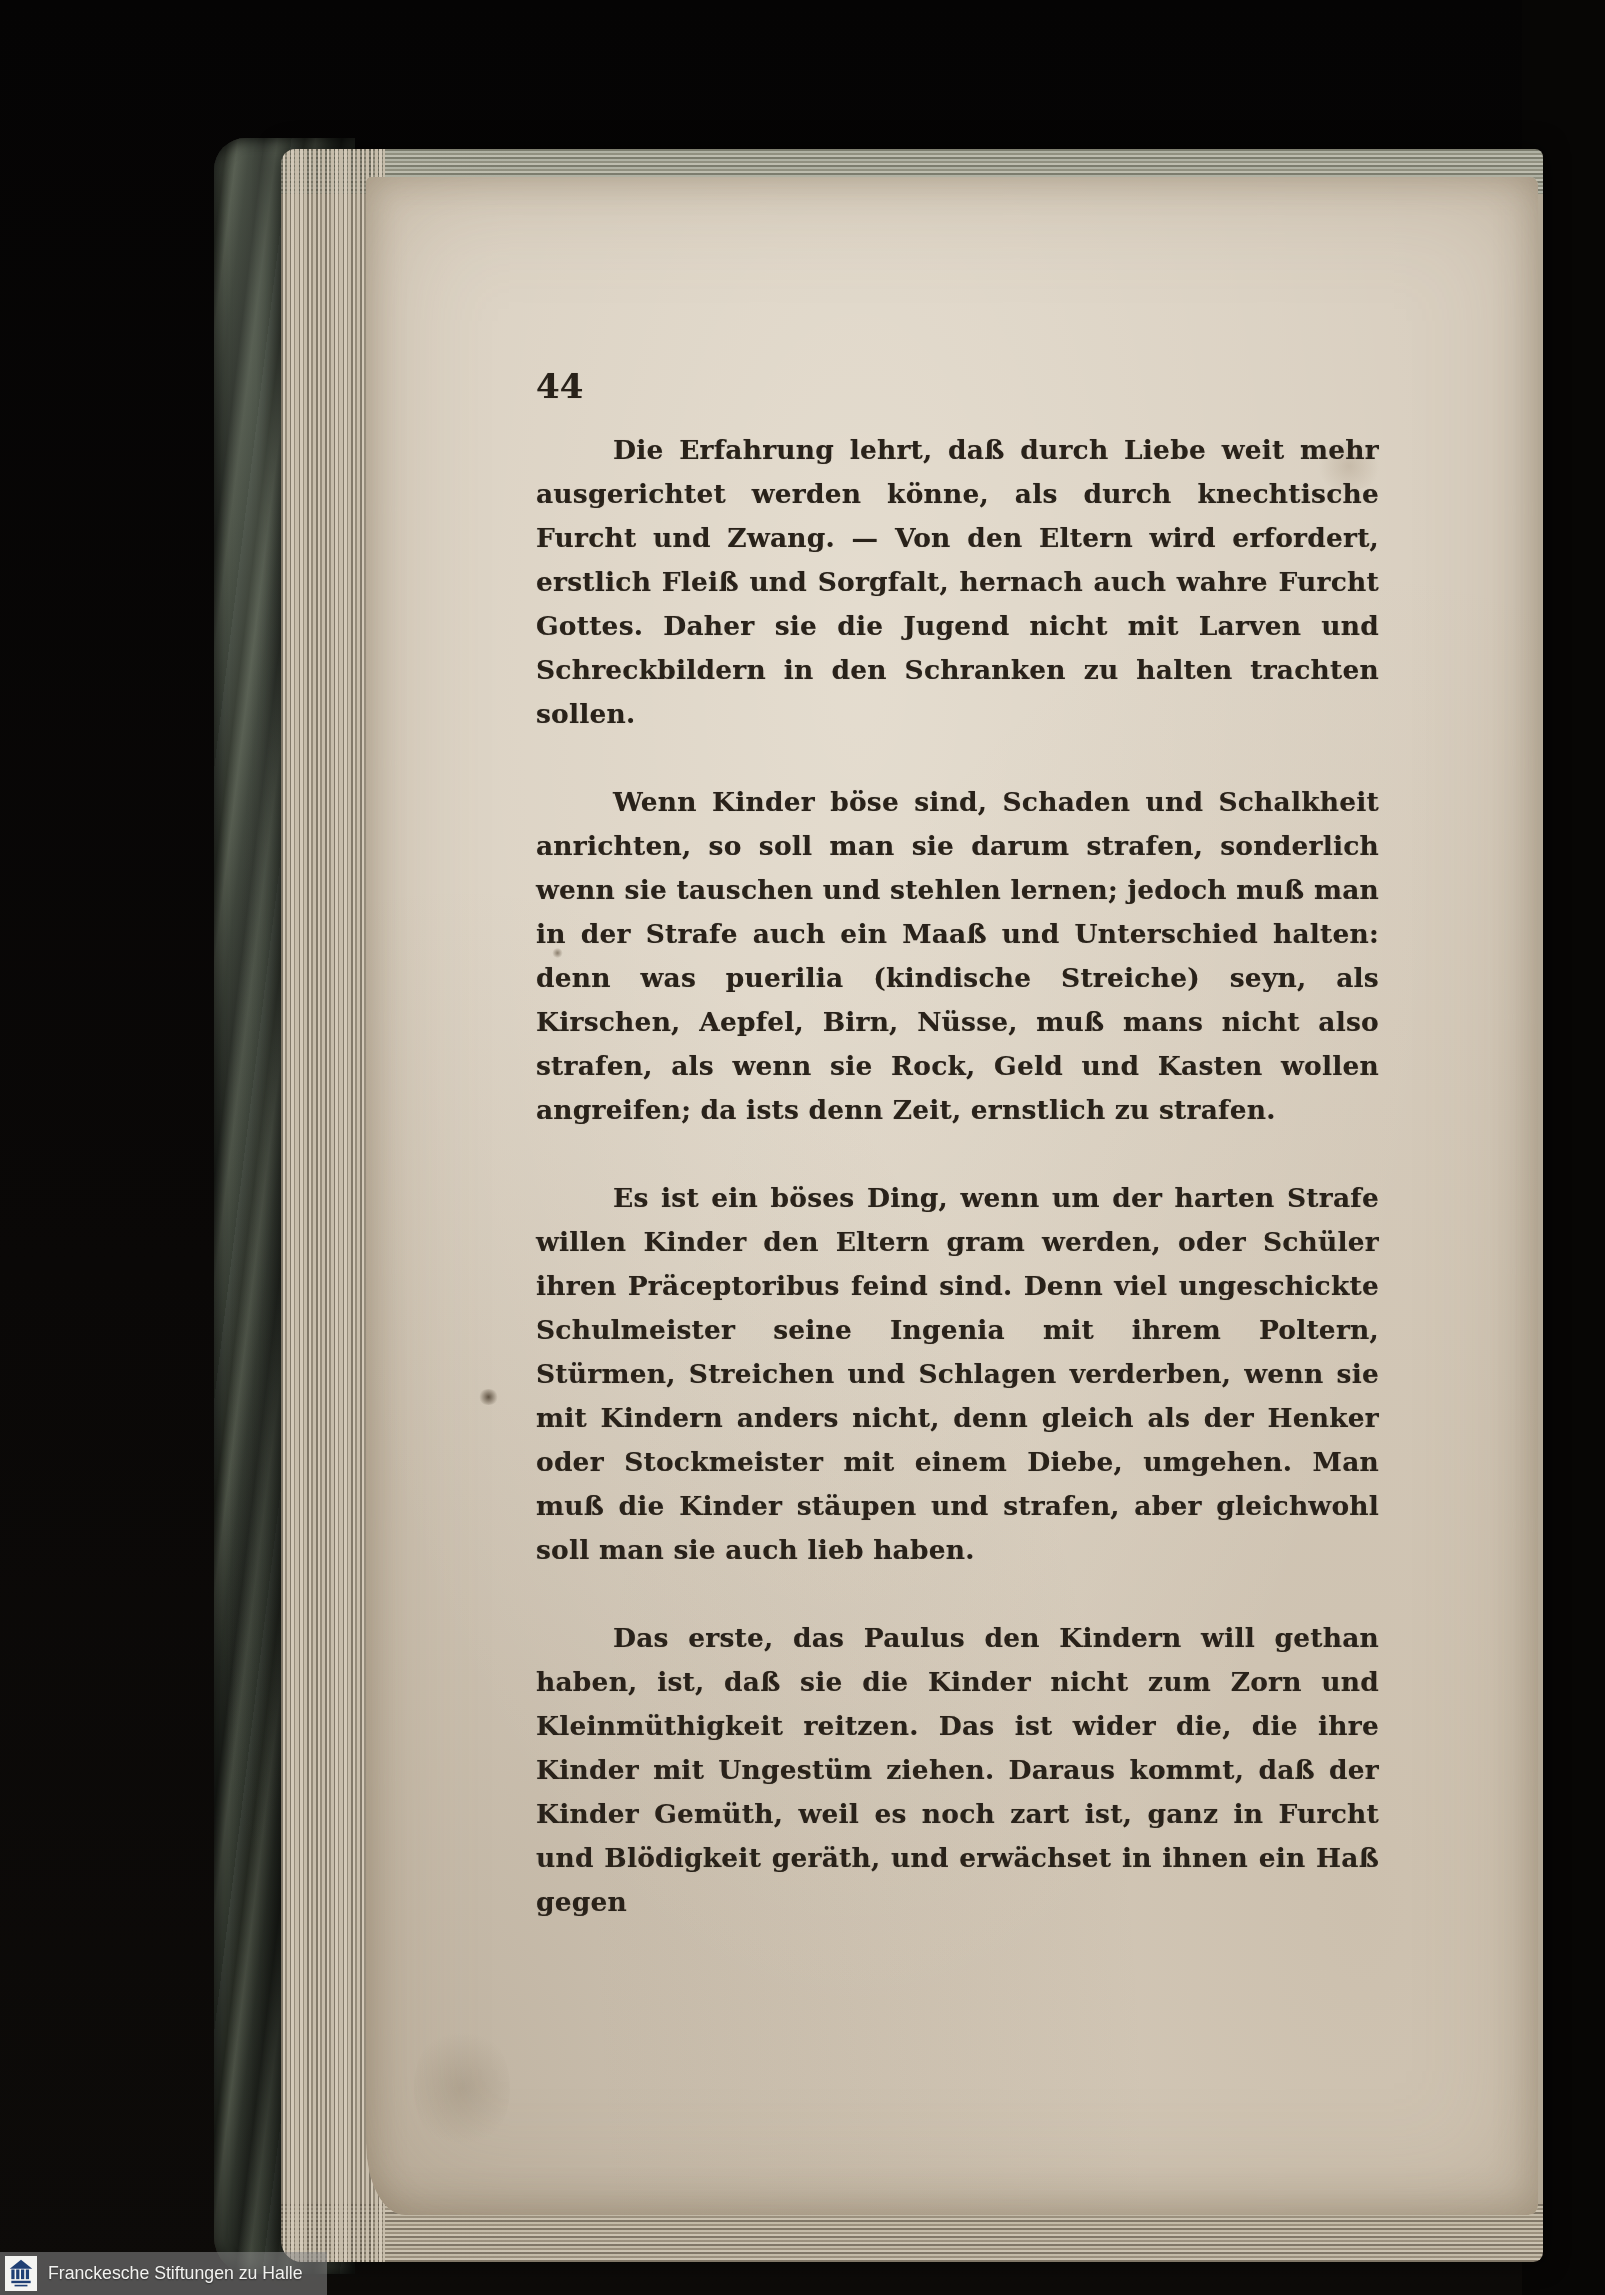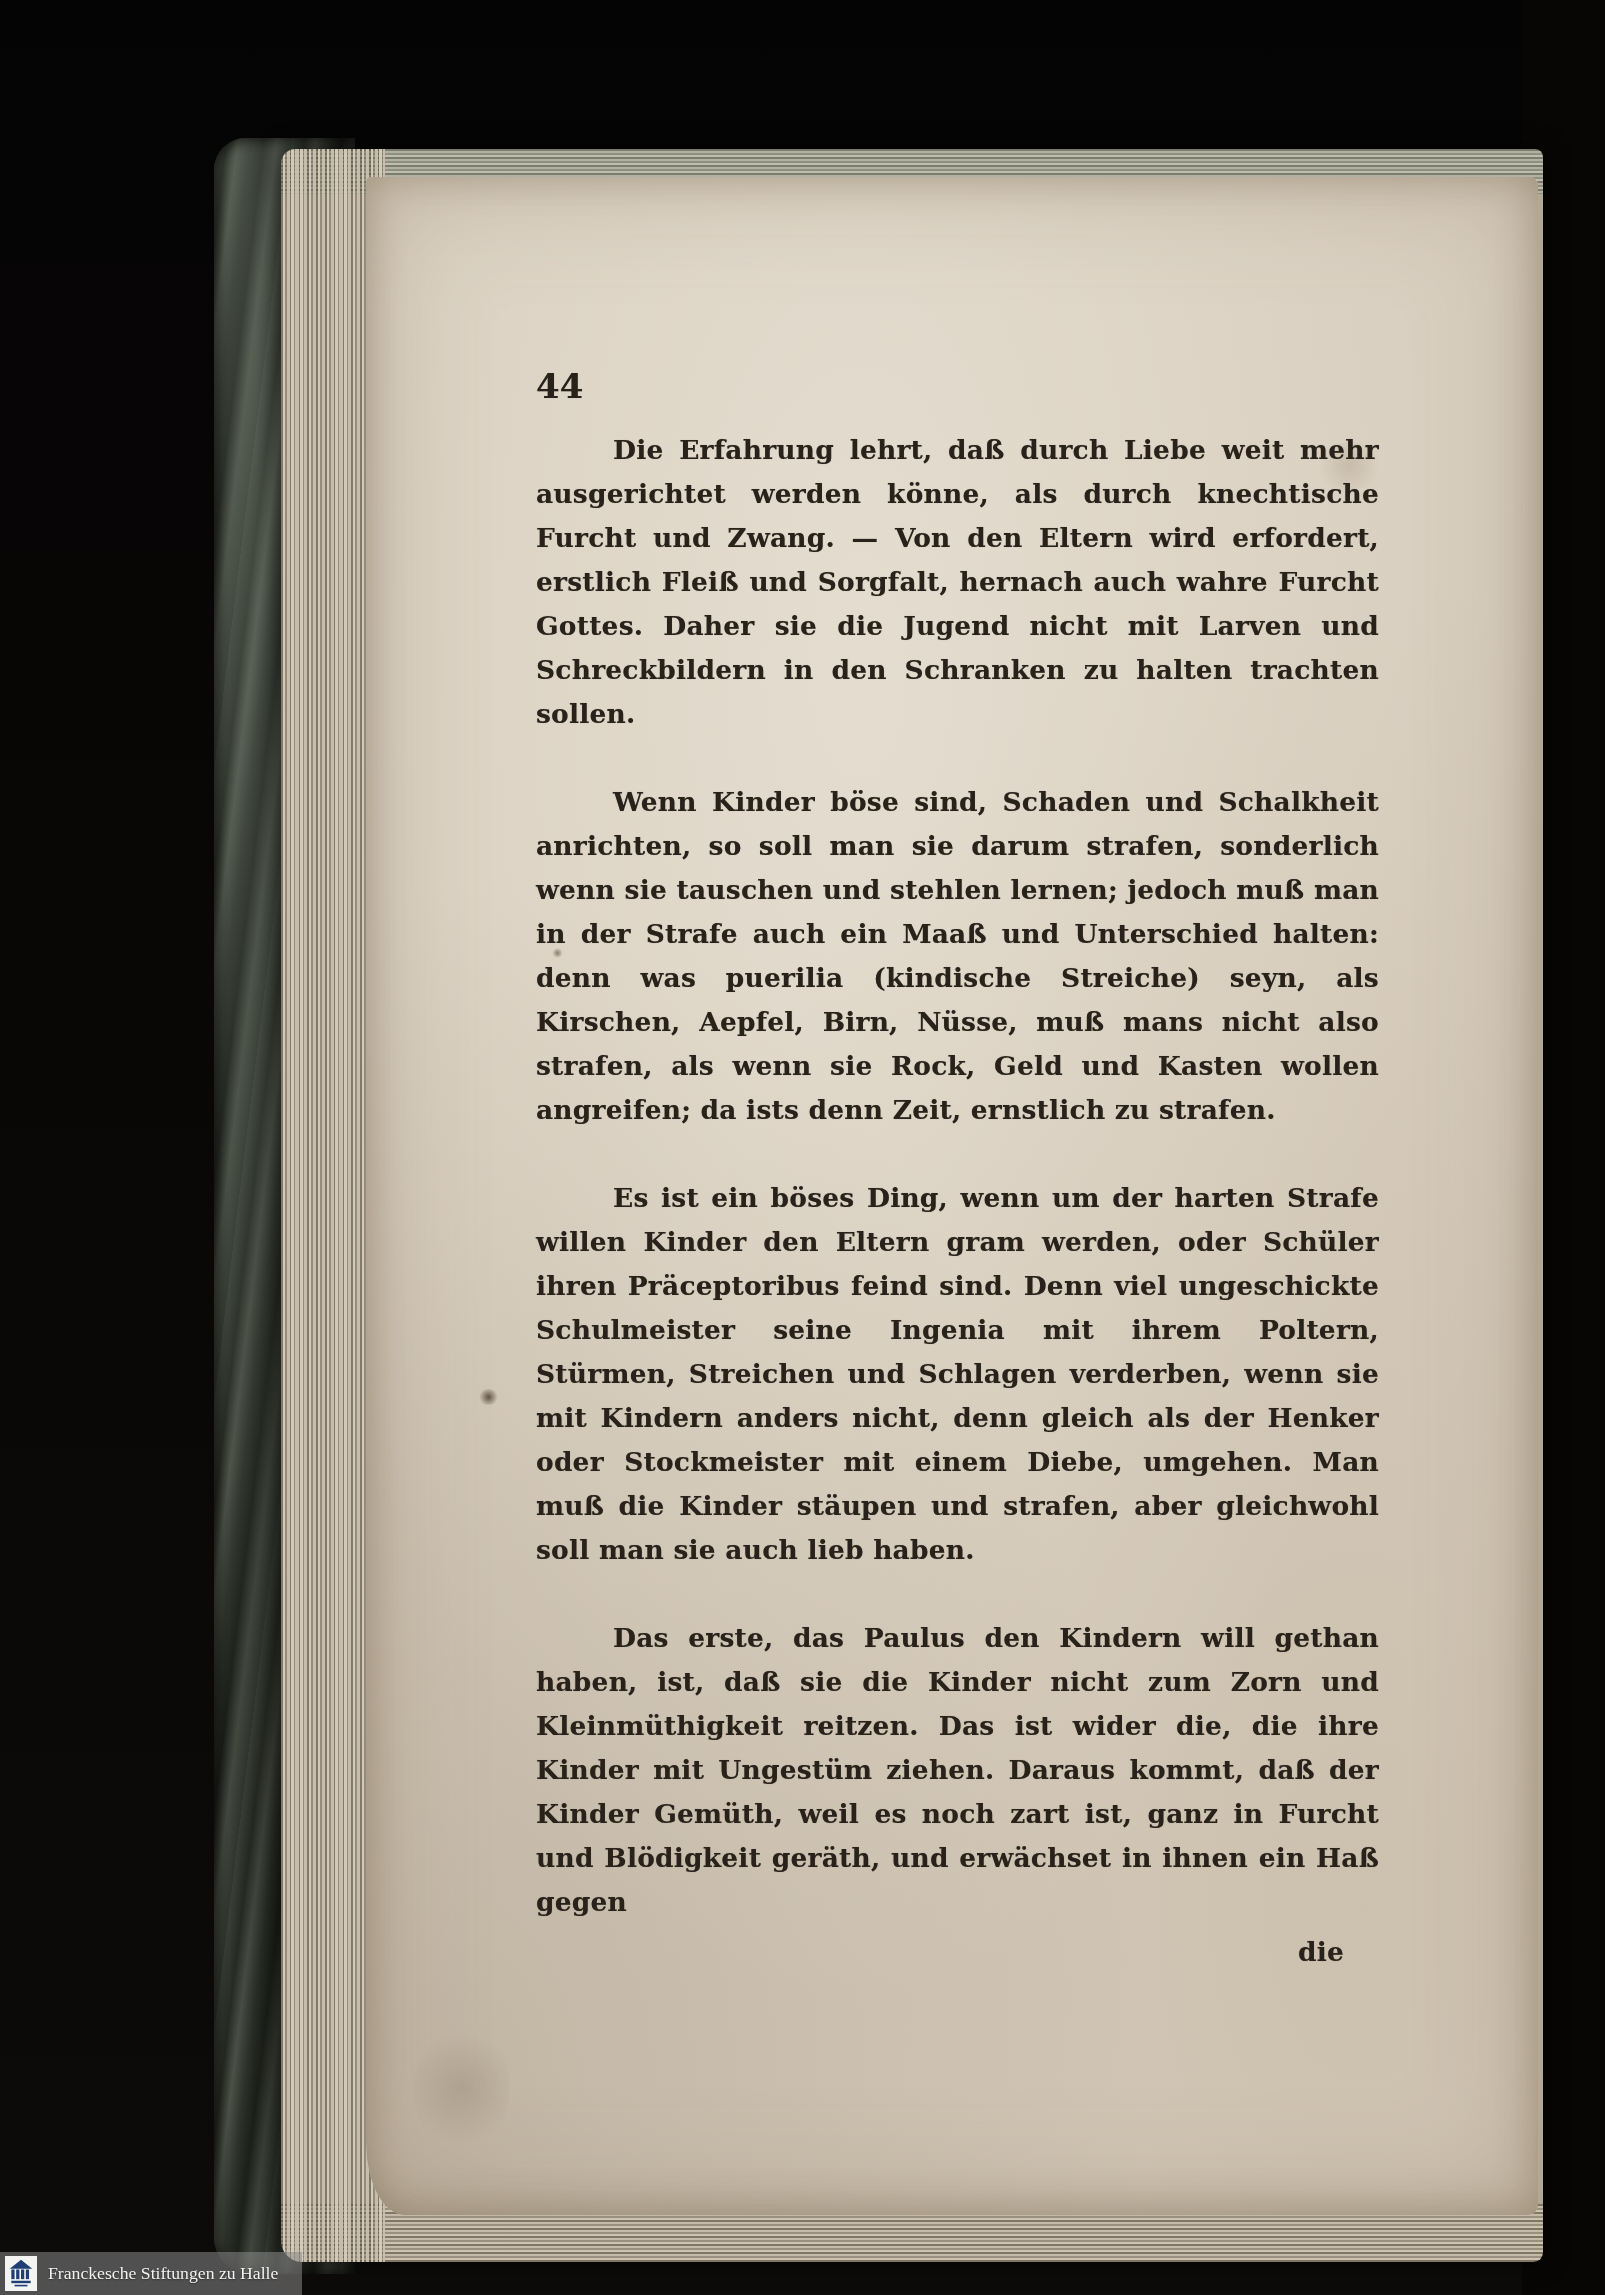--- a/index.html
+++ b/index.html
@@ -140,21 +140,21 @@
   .wm-logo {
     display: inline-flex;
     align-items: center;
     justify-content: center;
     width: 32px;
     height: 35px;
     background: #f4f4f2;
   }
   .wm-text {
     color: #f2f2f0;
-    font-family: Liberation Serif, serif;
+    font-family: Liberation Sans, sans-serif;
     font-size: 17.7px;
     font-weight: 400;
     text-shadow: 0 0.8px 1.6px rgba(0,0,0,.45);
     white-space: nowrap;
   }
 </style>
 </head>
 <body>
 
 <div class="scene">
@@ -168,21 +168,20 @@
     <div class="stain stain-2"></div>
     <div class="stain stain-3"></div>
     <div class="stain stain-4"></div>
 
     <div class="text-block">
       <div class="page-number">44</div>
       <p class="para">Die Erfahrung lehrt, daß durch Liebe weit mehr ausgerichtet werden könne, als durch knechtische Furcht und Zwang. — Von den Eltern wird erfordert, erstlich Fleiß und Sorgfalt, hernach auch wahre Furcht Gottes. Daher sie die Jugend nicht mit Larven und Schreckbildern in den Schranken zu halten trachten sollen.</p>
       <p class="para">Wenn Kinder böse sind, Schaden und Schalkheit anrichten, so soll man sie darum strafen, sonderlich wenn sie tauschen und stehlen lernen; jedoch muß man in der Strafe auch ein Maaß und Unterschied halten: denn was puerilia (kindische Streiche) seyn, als Kirschen, Aepfel, Birn, Nüsse, muß mans nicht also strafen, als wenn sie Rock, Geld und Kasten wollen angreifen; da ists denn Zeit, ernstlich zu strafen.</p>
       <p class="para">Es ist ein böses Ding, wenn um der harten Strafe willen Kinder den Eltern gram werden, oder Schüler ihren Präceptoribus feind sind. Denn viel ungeschickte Schulmeister seine Ingenia mit ihrem Poltern, Stürmen, Streichen und Schlagen verderben, wenn sie mit Kindern anders nicht, denn gleich als der Henker oder Stockmeister mit einem Diebe, umgehen. Man muß die Kinder stäupen und strafen, aber gleichwohl soll man sie auch lieb haben.</p>
       <p class="para">Das erste, das Paulus den Kindern will gethan haben, ist, daß sie die Kinder nicht zum Zorn und Kleinmüthigkeit reitzen. Das ist wider die, die ihre Kinder mit Ungestüm ziehen. Daraus kommt, daß der Kinder Gemüth, weil es noch zart ist, ganz in Furcht und Blödigkeit geräth, und erwächset in ihnen ein Haß gegen</p>
-      <div class="catchword">die</div>
     </div>
   </div>
 
   <div class="watermark">
     <span class="wm-logo">
       <svg width="26" height="29" viewBox="0 0 32 36" aria-hidden="true">
         <polygon points="16,1 2,12 30,12" fill="#1f3f74"></polygon>
         <rect x="4" y="13" width="4" height="12" fill="#1f3f74"></rect>
         <rect x="10" y="13" width="4" height="12" fill="#1f3f74"></rect>
         <rect x="16" y="13" width="4" height="12" fill="#1f3f74"></rect>

